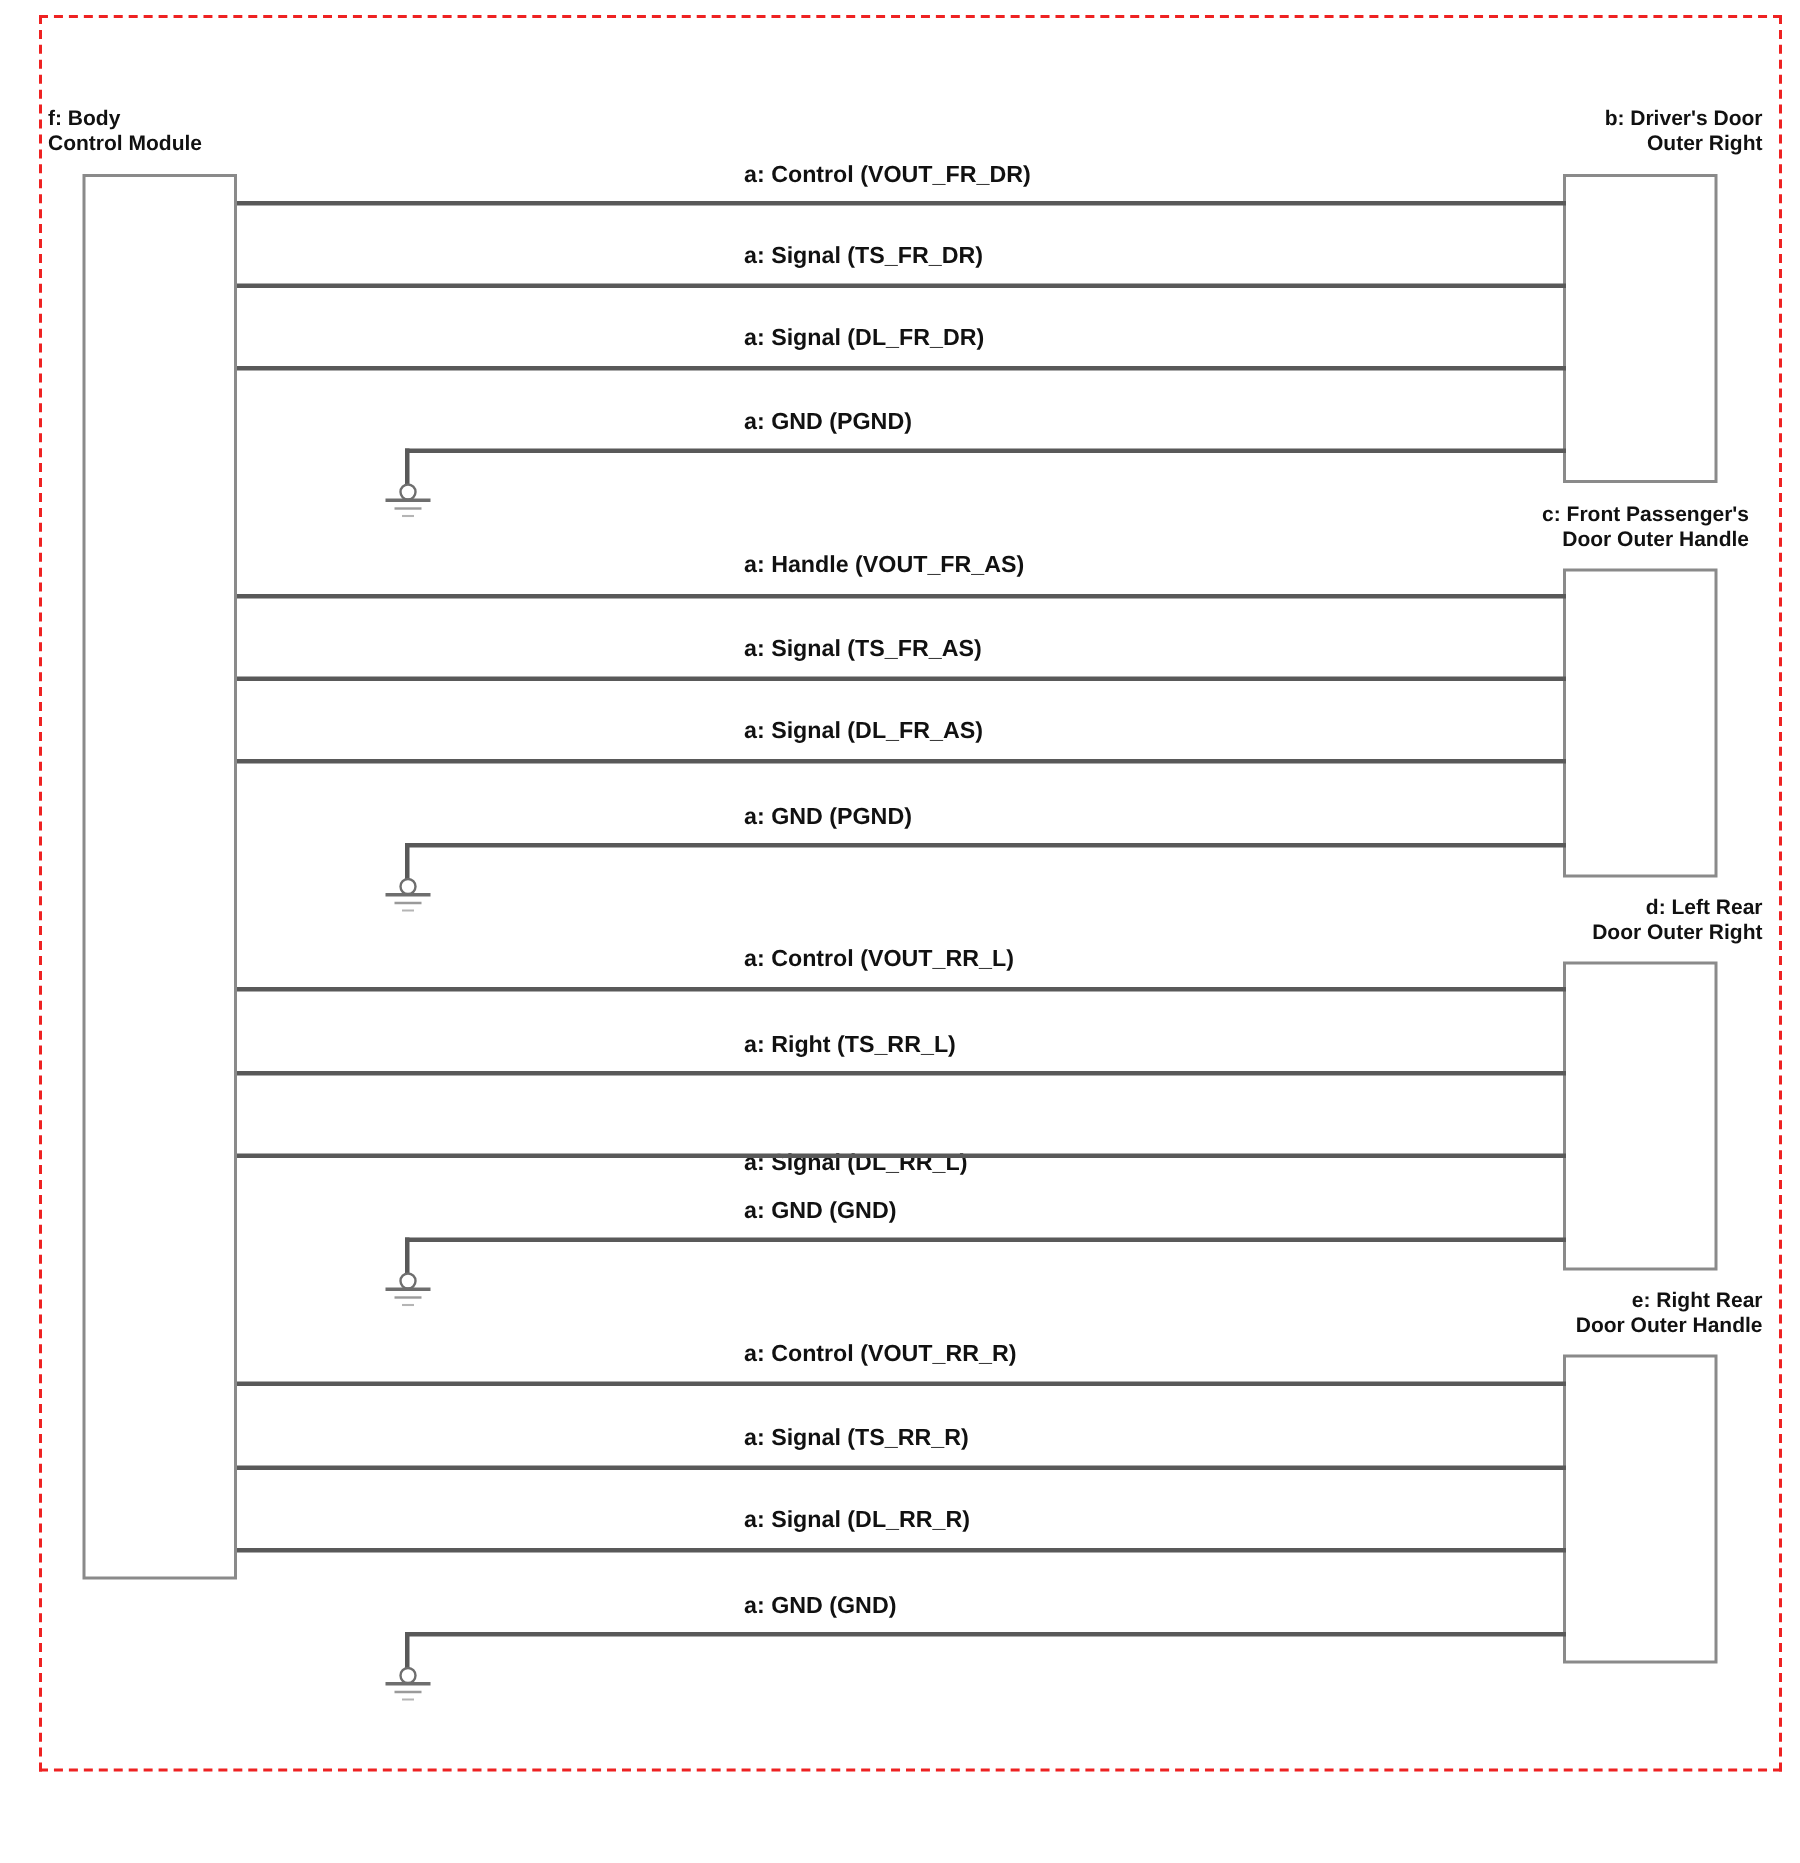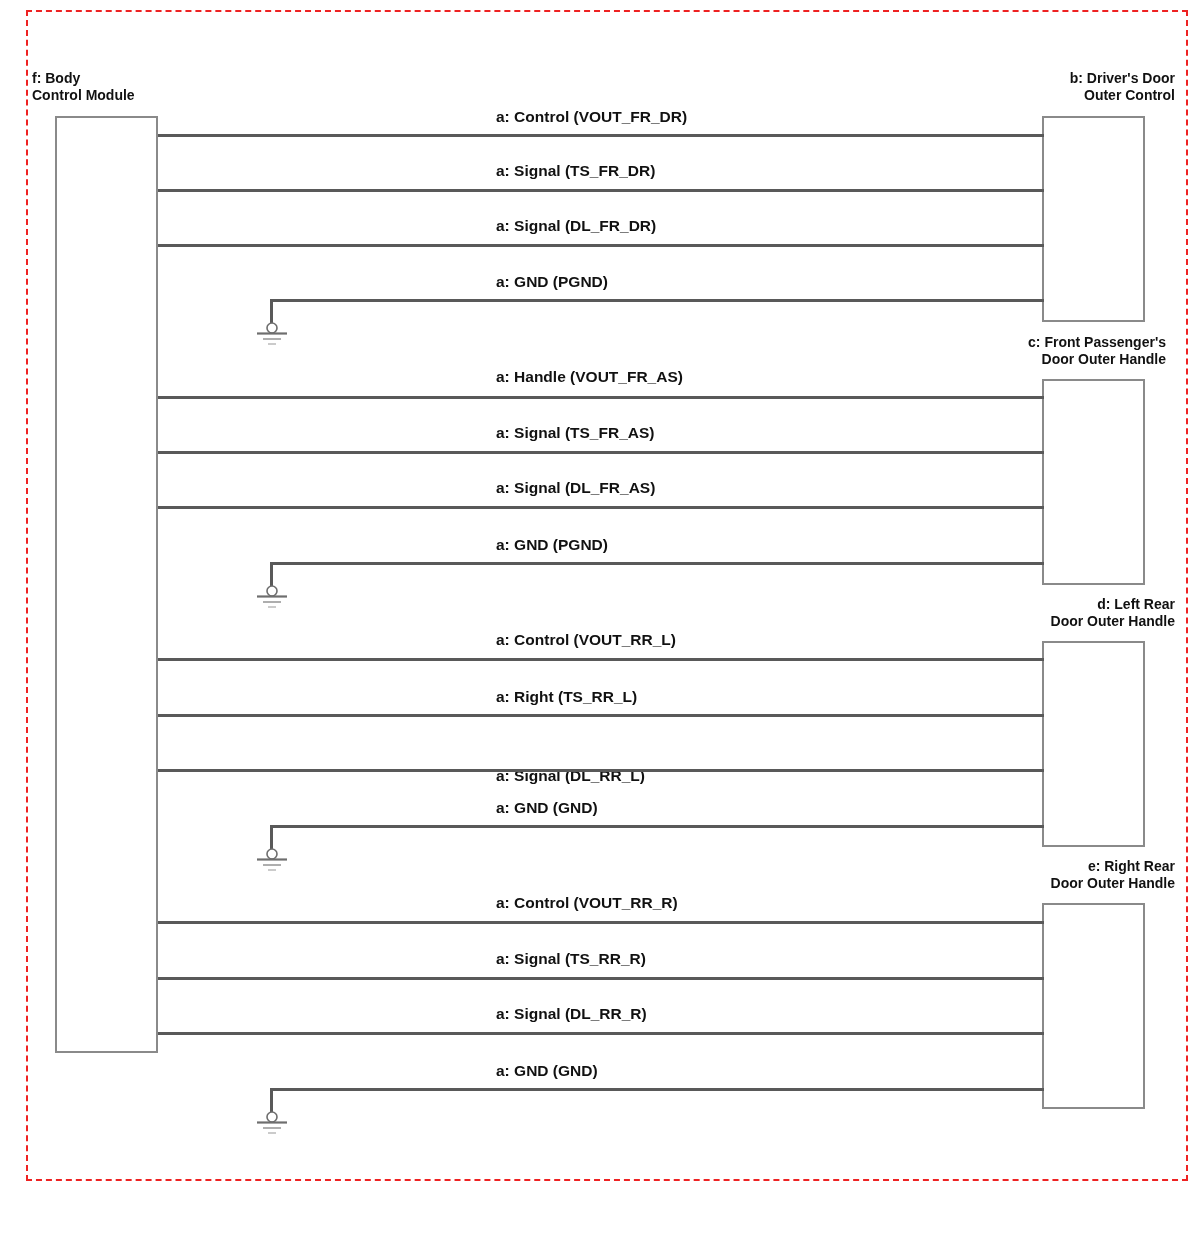--- a/index.html
+++ b/index.html
@@ -78,29 +78,29 @@
 
 <div id="diagram-root">
 
   <div id="system-boundary"></div>
 
   <div class="component-label" style="left:32px; top:70px;">f: Body
 Control Module</div>
   <div class="component-box" style="left:55px; top:116px; width:103px; height:937px;"></div>
 
   <div class="component-label right-aligned" style="left:895px; top:70px; width:280px;">b: Driver's Door
-Outer Control</div>
+Outer Right</div>
   <div class="component-box" style="left:1042px; top:116px; width:103px; height:206px;"></div>
 
   <div class="component-label right-aligned" style="left:895px; top:334px; width:271px;">c: Front Passenger's
 Door Outer Handle</div>
   <div class="component-box" style="left:1042px; top:379px; width:103px; height:206px;"></div>
 
   <div class="component-label right-aligned" style="left:895px; top:596px; width:280px;">d: Left Rear
-Door Outer Handle</div>
+Door Outer Right</div>
   <div class="component-box" style="left:1042px; top:641px; width:103px; height:206px;"></div>
 
   <div class="component-label right-aligned" style="left:895px; top:858px; width:280px;">e: Right Rear
 Door Outer Handle</div>
   <div class="component-box" style="left:1042px; top:903px; width:103px; height:206px;"></div>
 
   <div class="wire-label" style="left:496px; top:108px;">a: Control (VOUT_FR_DR)</div>
   <div class="wire" style="left:158px; top:134px; width:886px;"></div>
 
   <div class="wire-label" style="left:496px; top:162px;">a: Signal (TS_FR_DR)</div>

